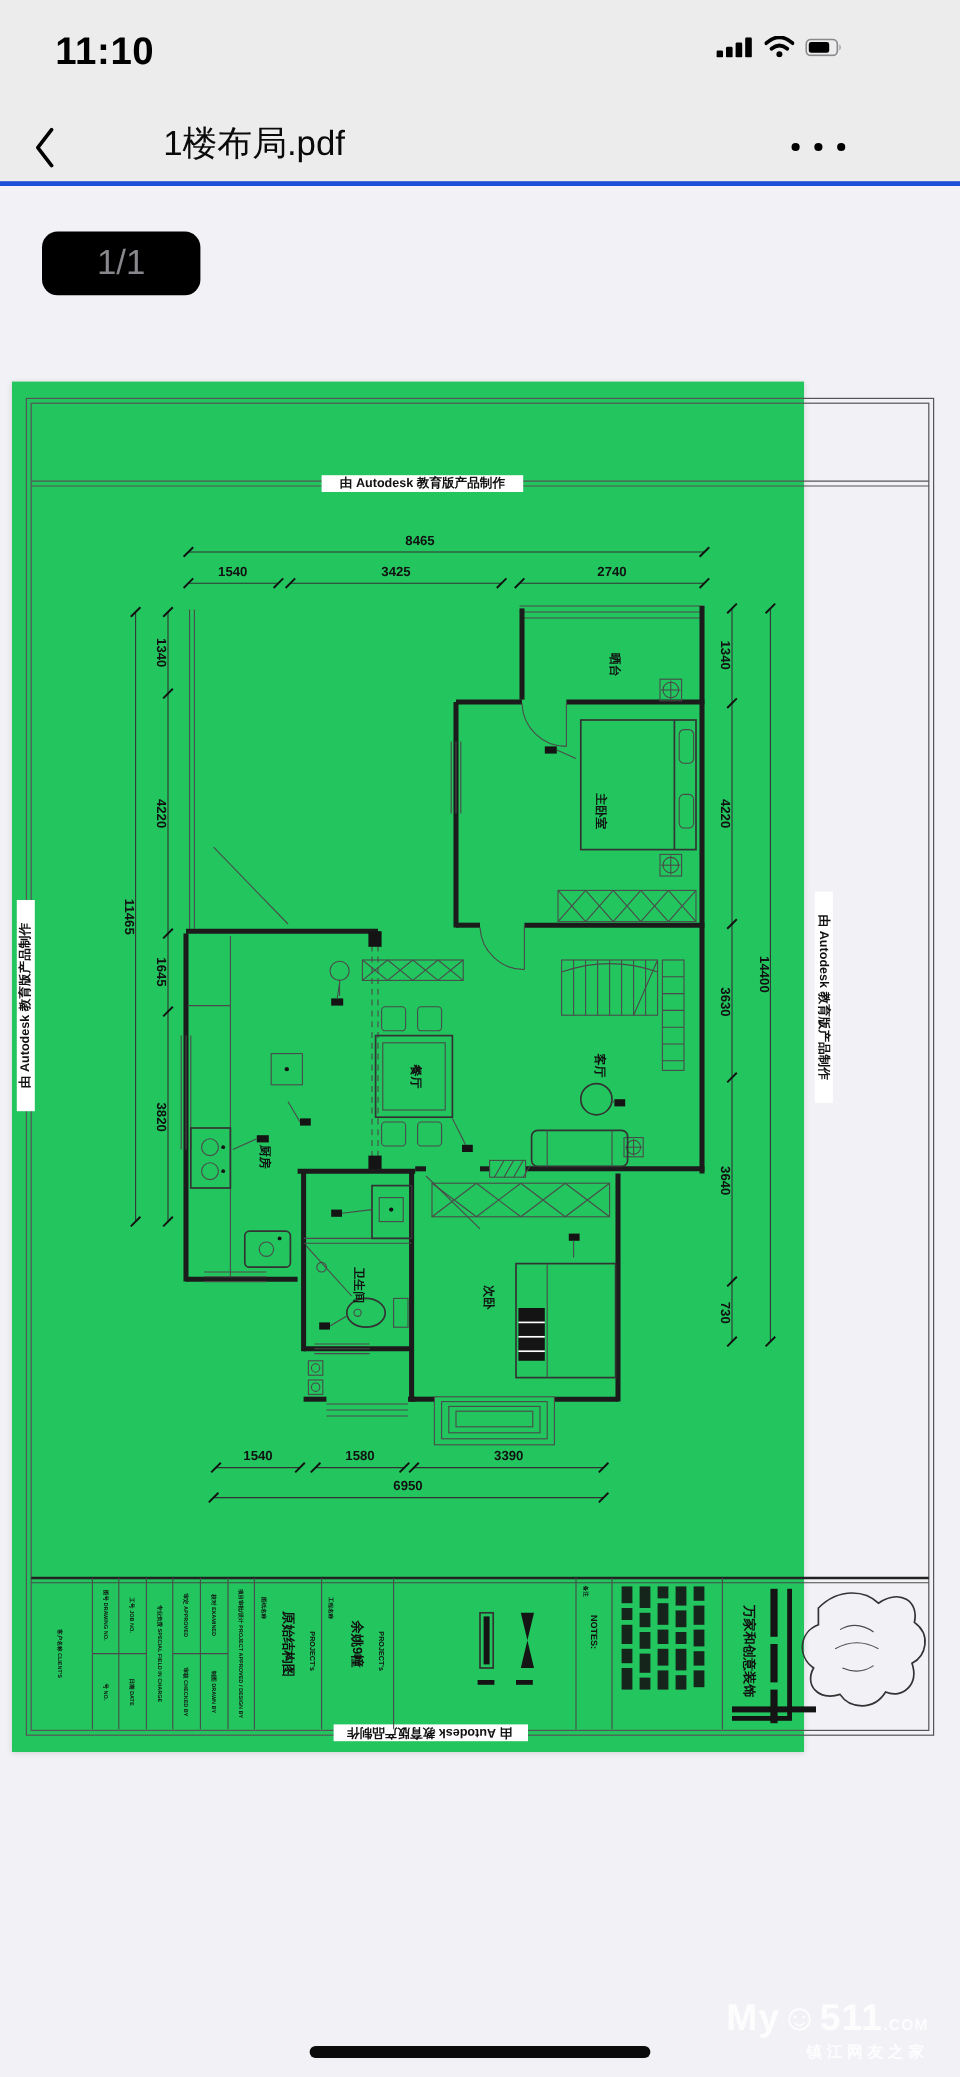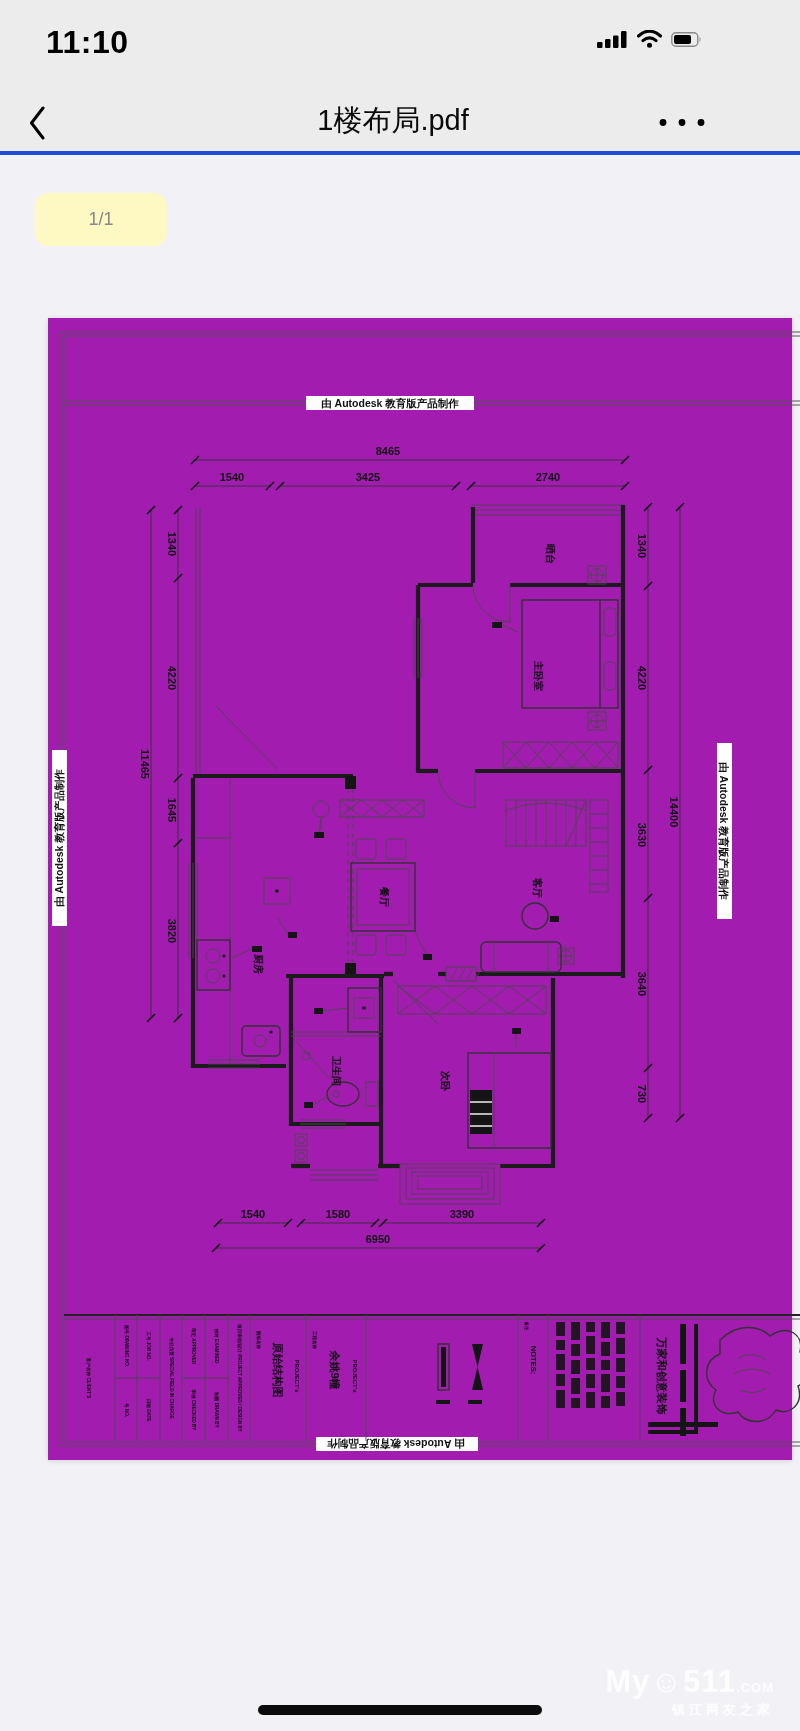--- a/index.html
+++ b/index.html
@@ -3,24 +3,24 @@
 <meta charset="utf-8">
 <style>
   html,body{margin:0;padding:0;background:#888;}
   *{box-sizing:border-box;font-family:"Liberation Sans",sans-serif;}
   .screen{position:relative;width:800px;height:1731px;background:#F2F1F6;overflow:hidden;}
   .header{position:absolute;left:0;top:0;width:800px;height:155px;background:#ECECEC;border-bottom:4px solid #1d4ed8;}
   .time{position:absolute;left:46px;top:24px;font-size:32px;font-weight:700;color:#000;letter-spacing:.5px;}
   .sicons{position:absolute;right:98px;top:30px;display:flex;align-items:center;gap:9px;}
   .navrow{position:absolute;left:0;top:90px;width:800px;height:64px;}
   .backbtn{position:absolute;left:20px;top:12px;width:34px;height:42px;display:flex;align-items:center;justify-content:center;cursor:pointer;}
-  .navtitle{position:absolute;left:136px;right:150px;top:0;height:64px;text-align:center;line-height:60px;font-size:29px;font-weight:500;color:#0a0a0a;white-space:nowrap;}
+  .navtitle{position:absolute;left:136px;right:150px;top:0;height:64px;text-align:left;line-height:60px;font-size:29px;font-weight:500;color:#0a0a0a;white-space:nowrap;}
   .morebtn{position:absolute;right:88px;top:14px;width:60px;height:36px;display:flex;align-items:center;justify-content:center;cursor:pointer;}
-  .chip{position:absolute;left:35px;top:193px;width:132px;height:53px;background:#fef9c3;border-radius:13px;color:#87878C;font-size:18px;display:flex;align-items:center;justify-content:center;}
-  .page{position:absolute;left:10px;top:318px;width:744px;height:1142px;background:#a21caf;box-shadow:0 1px 5px rgba(0,0,0,.14);margin-left:38px;}
+  .chip{position:absolute;left:35px;top:193px;width:132px;height:53px;background:#000000;border-radius:13px;color:#87878C;font-size:29px;display:flex;align-items:center;justify-content:center;}
+  .page{position:absolute;left:10px;top:318px;width:660px;height:1142px;background:#22c55e;box-shadow:0 1px 5px rgba(0,0,0,.14);}
   .homebar{position:absolute;left:258px;top:1705px;width:284px;height:10px;border-radius:5px;background:#0b0b0b;}
   .wm{position:absolute;right:26px;top:1664px;text-align:right;color:#fff;}
   .wm .l1{font-size:31px;font-weight:700;letter-spacing:1px;opacity:.92;}
   .wm .com{font-size:13px;font-weight:700;opacity:.92;}
   .wm .l2{font-size:13px;font-weight:700;letter-spacing:4px;opacity:.88;margin-top:1px;}
   
   .w{stroke:#1b1b1b;stroke-width:4.2;fill:none;}
   .w2{stroke:#222;stroke-width:2;fill:none;}
   .m{stroke:#333;stroke-width:1.4;fill:none;}
   .t{stroke:#4a4a4a;stroke-width:.9;fill:none;}

